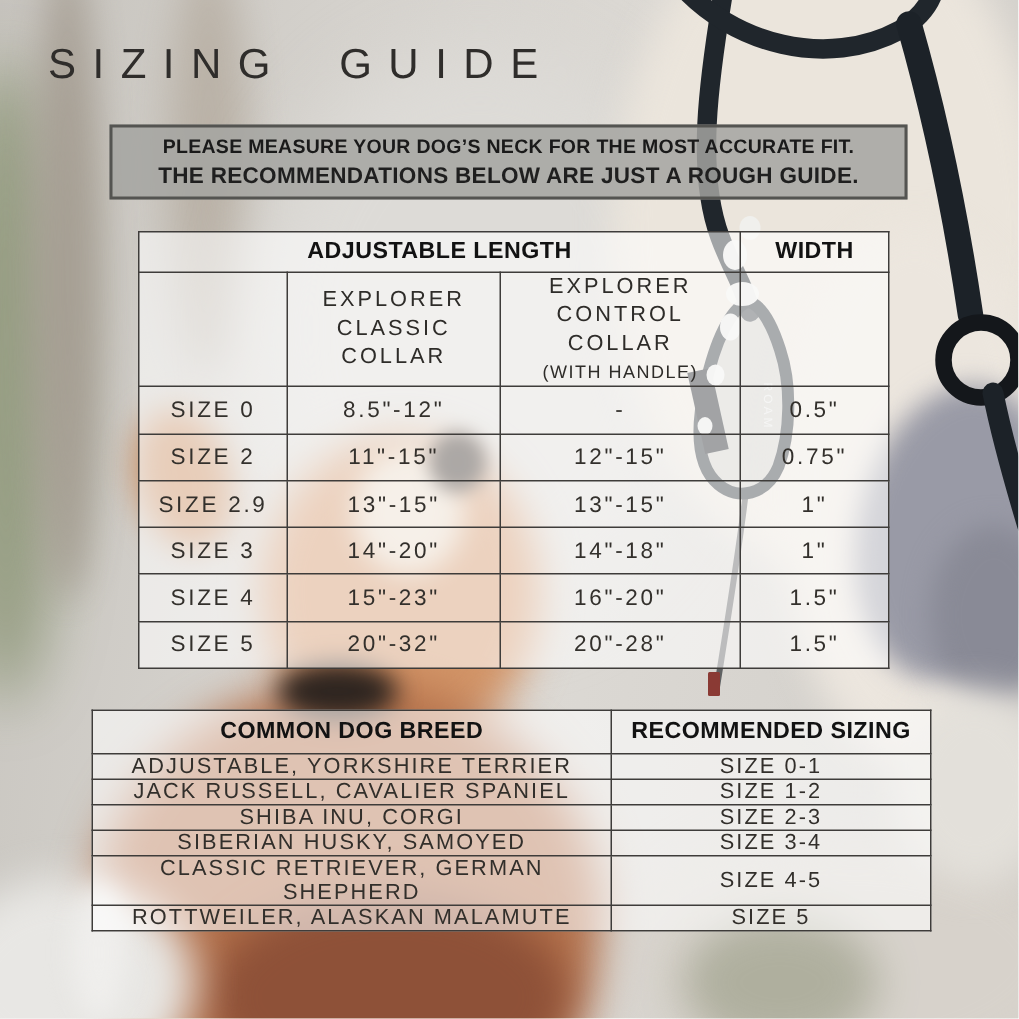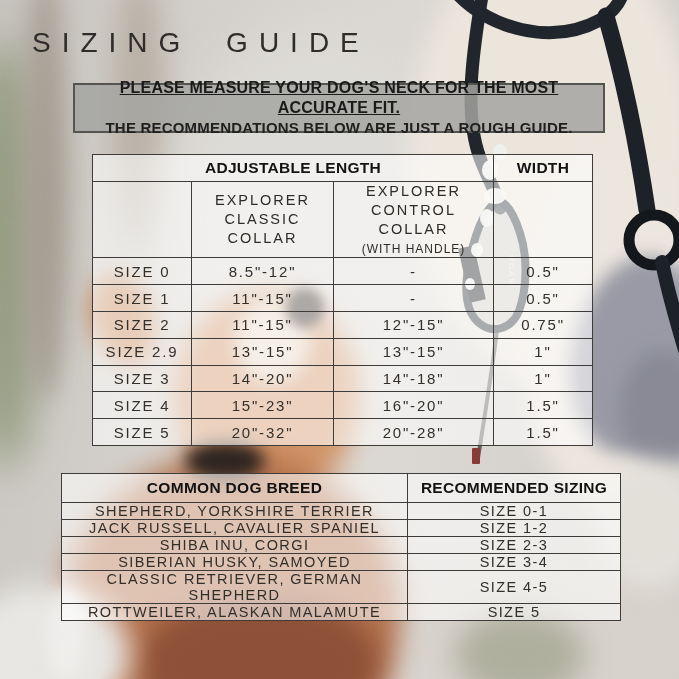--- a/index.html
+++ b/index.html
@@ -17,21 +17,21 @@
     letter-spacing:11px; word-spacing:16px; color:#2f2d2b;padding-left:32px;
   }
 
   .notice {
     position:absolute; left:73px; top:83px; width:532px; height:50px;
     box-sizing:border-box; background:rgba(164,164,161,0.85);
     border:2px solid #545451;
     display:flex; flex-direction:column; justify-content:center; align-items:center;
     text-align:center;
   }
-  .notice-line1 { font-weight:bold; font-size:16px; line-height:20px; color:#1a1a1a; text-decoration:underline; letter-spacing:0.2px; }
+  .notice-line1 { font-weight:bold; font-size:13px; line-height:20px; color:#1a1a1a; letter-spacing:0.2px; }
   .notice-line2 { font-weight:bold; font-size:15px; line-height:20px; color:#1f1f1f; letter-spacing:0.2px; }
 
   table.guide {
     border-collapse:collapse; table-layout:fixed; position:absolute;
     background:rgba(255,255,255,0.58);
   }
   table.guide td {
     border:1px solid #3e3c3a; text-align:center; vertical-align:middle;
     padding:0; overflow:hidden; color:#33302c;
   }
@@ -133,26 +133,20 @@
       </td>
       <td></td>
     </tr>
     <tr>
       <td class="sz">SIZE 0</td>
       <td class="val">8.5"-12"</td>
       <td class="val">-</td>
       <td class="val">0.5"</td>
     </tr>
     <tr>
-      <td class="sz">SIZE 1</td>
-      <td class="val">11"-15"</td>
-      <td class="val">-</td>
-      <td class="val">0.5"</td>
-    </tr>
-    <tr>
       <td class="sz">SIZE 2</td>
       <td class="val">11"-15"</td>
       <td class="val">12"-15"</td>
       <td class="val">0.75"</td>
     </tr>
     <tr>
       <td class="sz">SIZE 2.9</td>
       <td class="val">13"-15"</td>
       <td class="val">13"-15"</td>
       <td class="val">1"</td>
@@ -182,21 +176,21 @@
     <colgroup>
       <col style="width:346px">
         <col style="width:213px">
     </colgroup>
     <tbody>
         <tr class="bh">
       <td class="th">COMMON DOG BREED</td>
       <td class="th">RECOMMENDED SIZING</td>
     </tr>
     <tr>
-      <td class="bcell">SHEPHERD, YORKSHIRE TERRIER</td>
+      <td class="bcell">ADJUSTABLE, YORKSHIRE TERRIER</td>
       <td class="bcell">SIZE 0-1</td>
     </tr>
     <tr>
       <td class="bcell">JACK RUSSELL, CAVALIER SPANIEL</td>
       <td class="bcell">SIZE 1-2</td>
     </tr>
     <tr>
       <td class="bcell">SHIBA INU, CORGI</td>
       <td class="bcell">SIZE 2-3</td>
     </tr>

